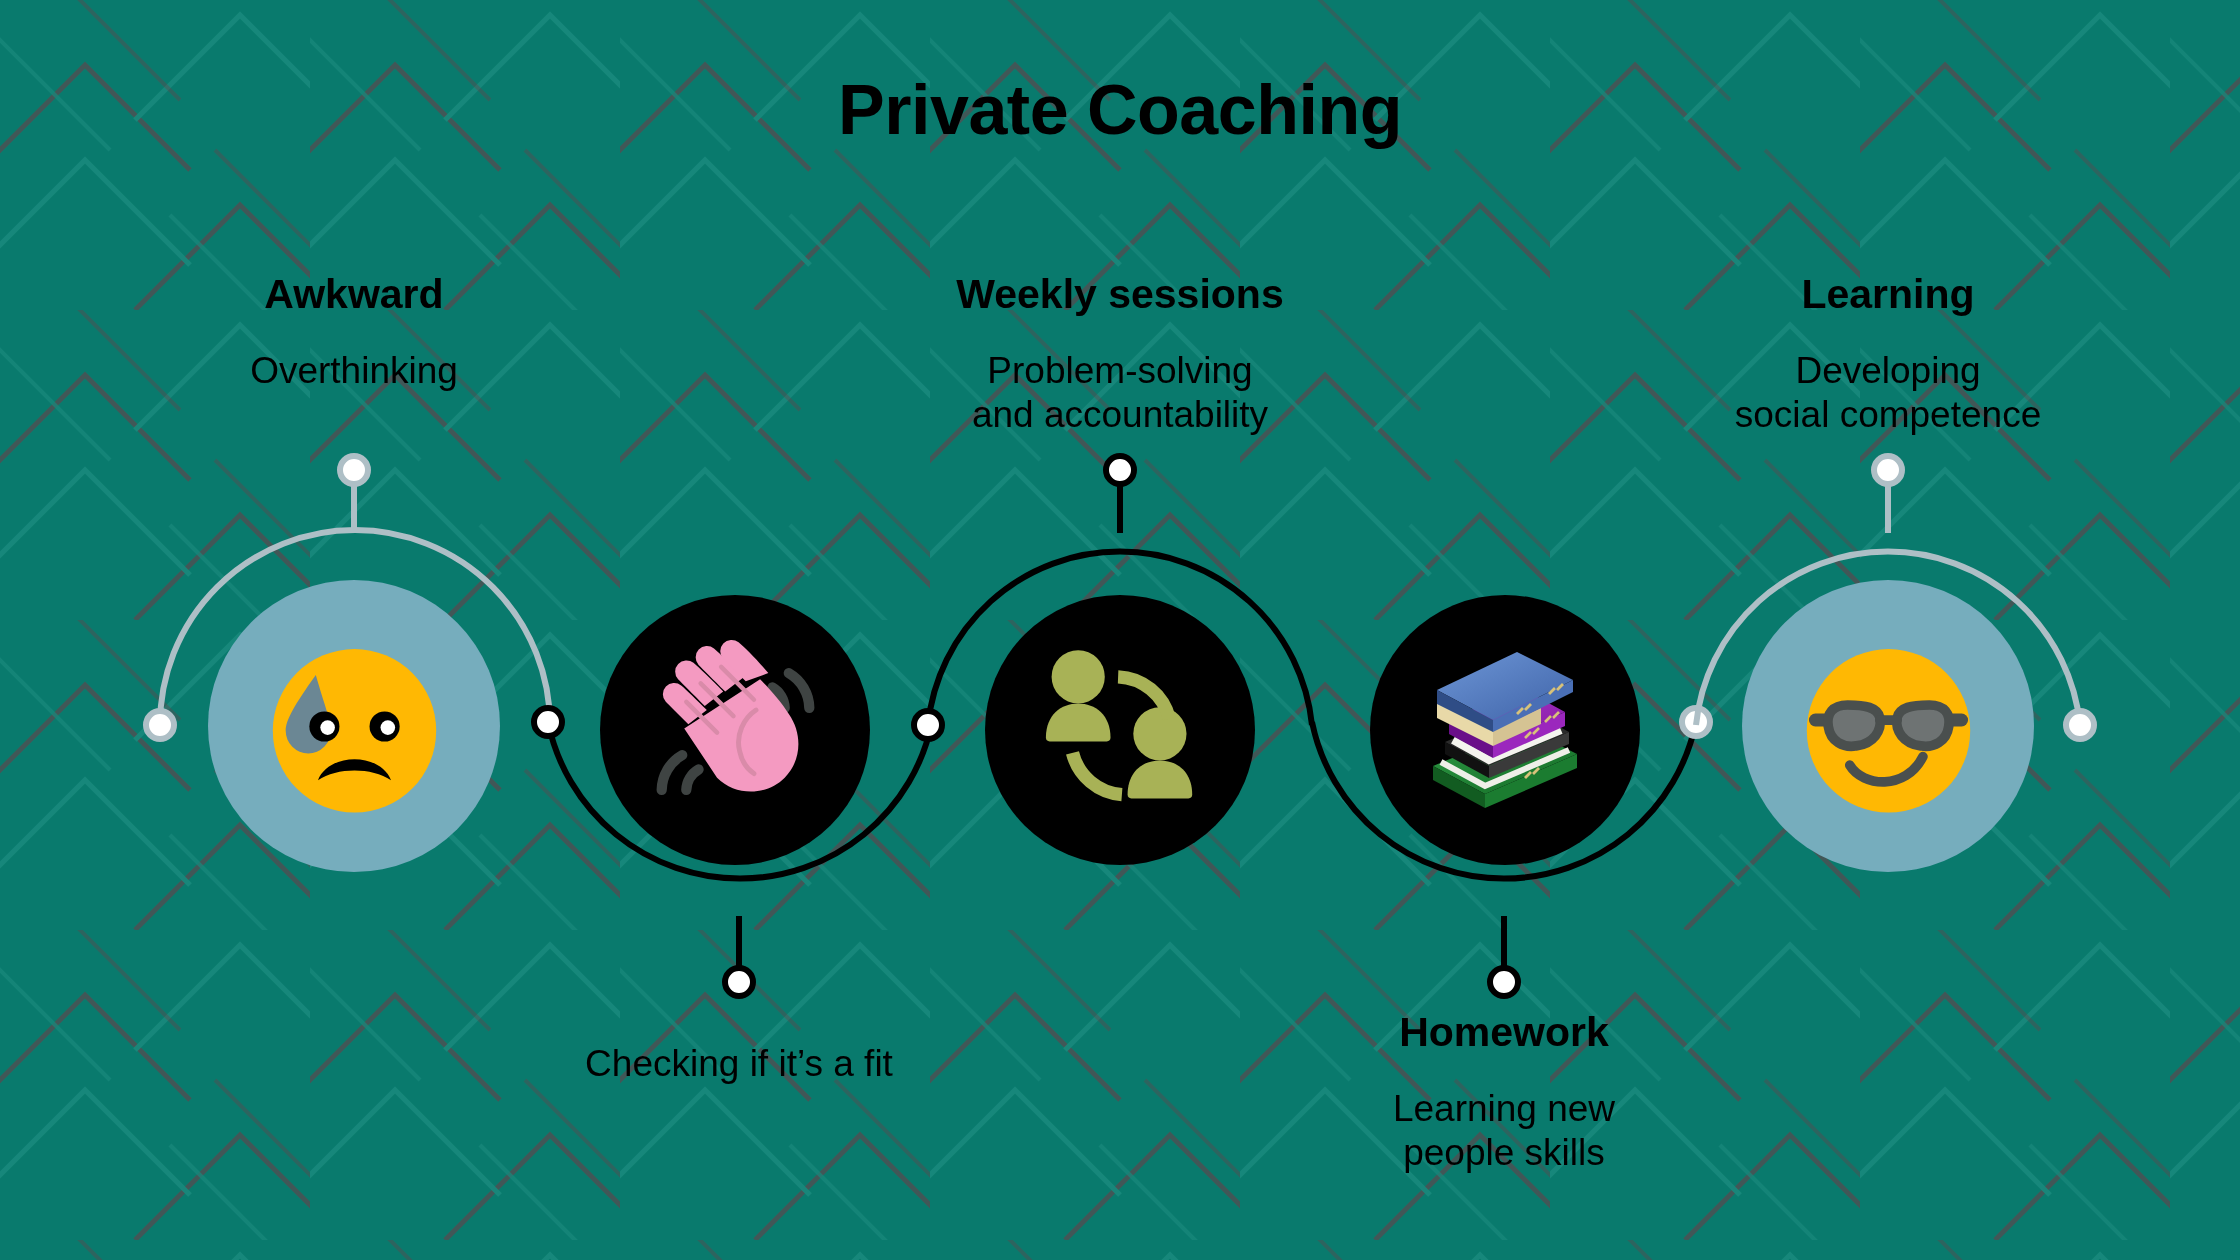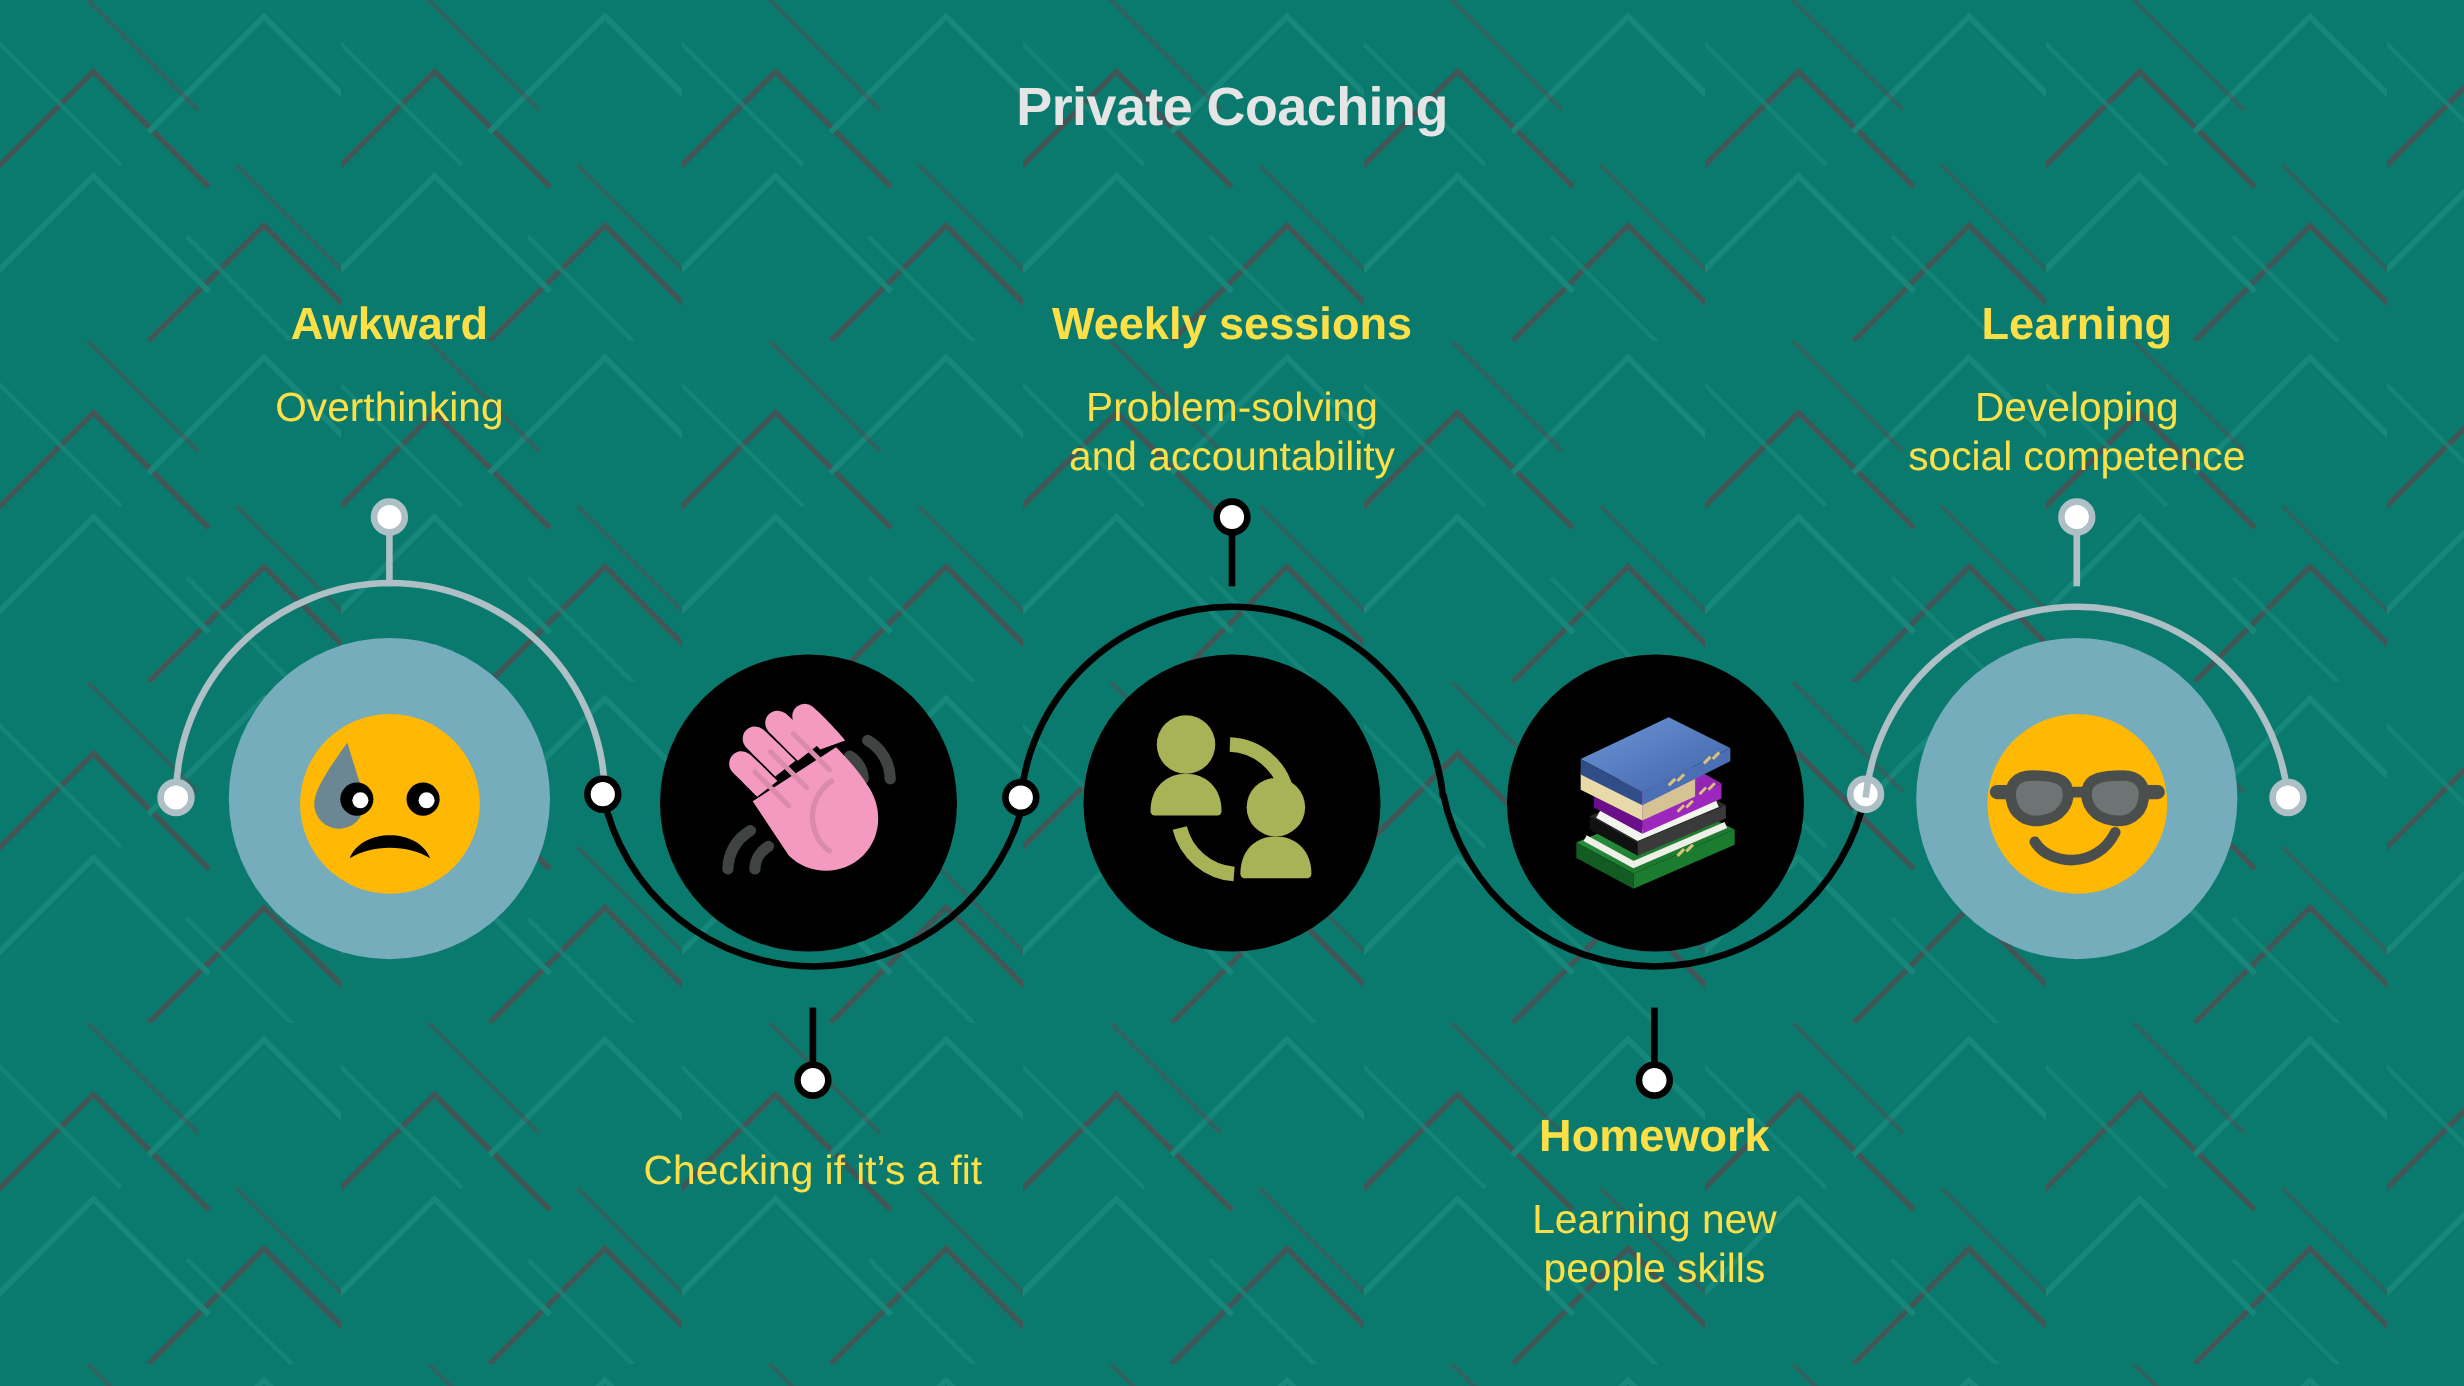--- a/index.html
+++ b/index.html
@@ -13,33 +13,33 @@
   #bg-pattern{
     position:absolute;inset:0;z-index:0;pointer-events:none;
   }
   
   #stage{position:absolute;inset:0;z-index:2;}
   #connector-layer{position:absolute;inset:0;z-index:3;pointer-events:none;}
 
   
   .title{
     position:absolute;top:70px;left:0;width:2240px;
-    text-align:center;color:#e5e5e5;
-    font-size:49px;font-weight:bold;letter-spacing:-0.5px;
+    text-align:center;color:#000000;
+    font-size:70px;font-weight:bold;letter-spacing:-0.5px;
     z-index:6;
   }
 
   
   .node{position:absolute;border-radius:50%;z-index:4;
         display:flex;align-items:center;justify-content:center;}
   .node.blue{background:#76adbd;}
   .node.black{background:#000000;}
 
   
-  .labelbox{position:absolute;text-align:center;z-index:6;color:#fde047;}
+  .labelbox{position:absolute;text-align:center;z-index:6;color:#000000;}
   .labelbox .hd{font-size:41px;font-weight:bold;line-height:1.1;white-space:nowrap;}
   .labelbox .sub{font-size:37px;font-weight:400;line-height:1.18;margin-top:32px;}
   .labelbox .sub span{display:block;}
 
   svg{display:block;overflow:visible;}
 </style>
 </head>
 <body>
 
 <svg id="bg-pattern" width="2240" height="1260" viewBox="0 0 2240 1260">

